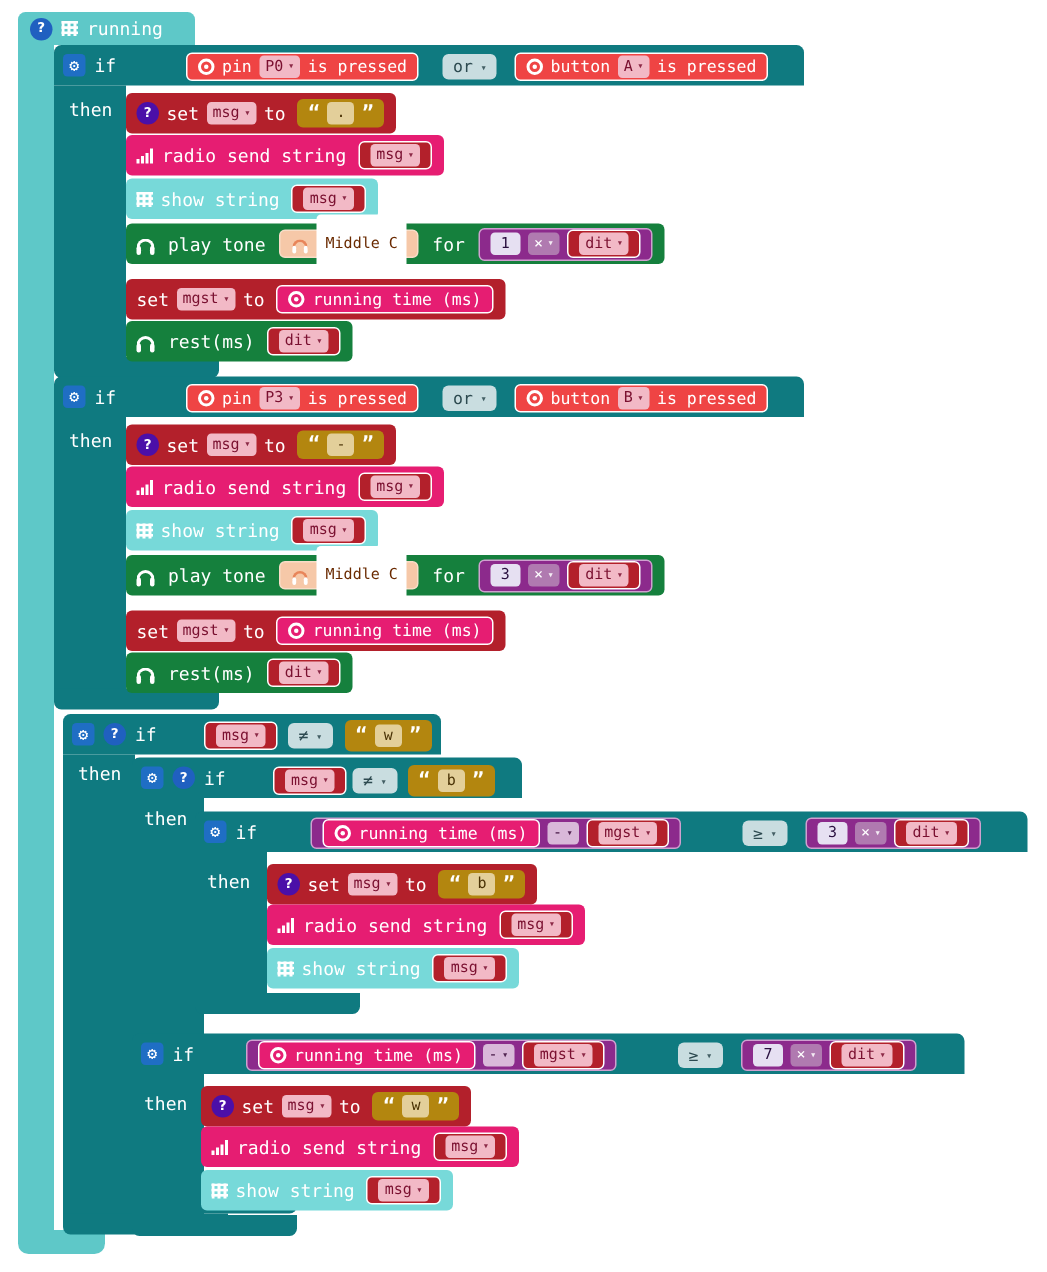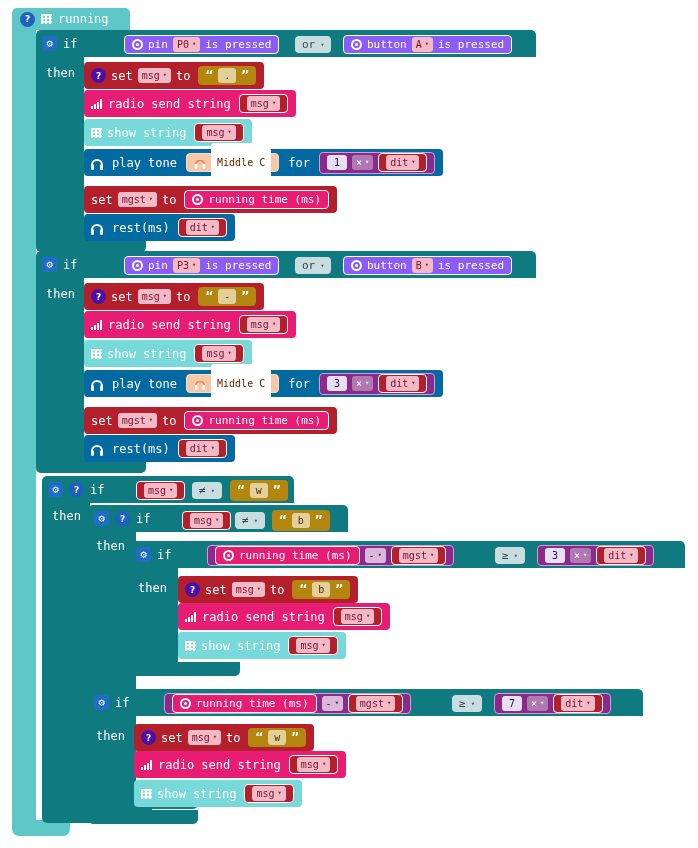--- a/index.html
+++ b/index.html
@@ -52,32 +52,32 @@
     display:flex; align-items:center; gap:5px;
     padding:0 8px 0 7px;
     color:#ffffff; font-size:12px;
     white-space:nowrap;
     border-radius:4px;
     width:max-content;
   }
   .c-var    { background:#b3202b; }   
   .c-radio  { background:#e61d72; }   
   .c-led    { background:#77d9d9; }   
-  .c-music  { background:#0369a1; }   
+  .c-music  { background:#15803d; }   
 
   
   .rep {
     display:inline-flex; align-items:center; gap:5px;
     height:19px; padding:0 7px;
     border-radius:4px;
     color:#fff; font-size:11px;
     white-space:nowrap;
     position:relative;
   }
-  .r-input  { background:#8b5cf6; border:1.5px solid #ffffff; }  
+  .r-input  { background:#ef4444; border:1.5px solid #ffffff; }  
   .r-time   { background:#e61d72; border:1.5px solid #ffffff; }
   .r-varred { background:#b3202b; border:1.5px solid #ffffff; }  
   .r-text   { background:#b3860f; }                              
   .r-math   { background:#8c2a8c; border:1.5px solid #cfa0cf; }  
   .r-logic  { background:#c9dde0; color:#2d4a50; }               
   .r-music  { background:#f6c8a8; color:#6a2a00; border:1.5px solid #f8ddc8; }
 
   
   .field {
     background:rgba(255,255,255,0.62);

